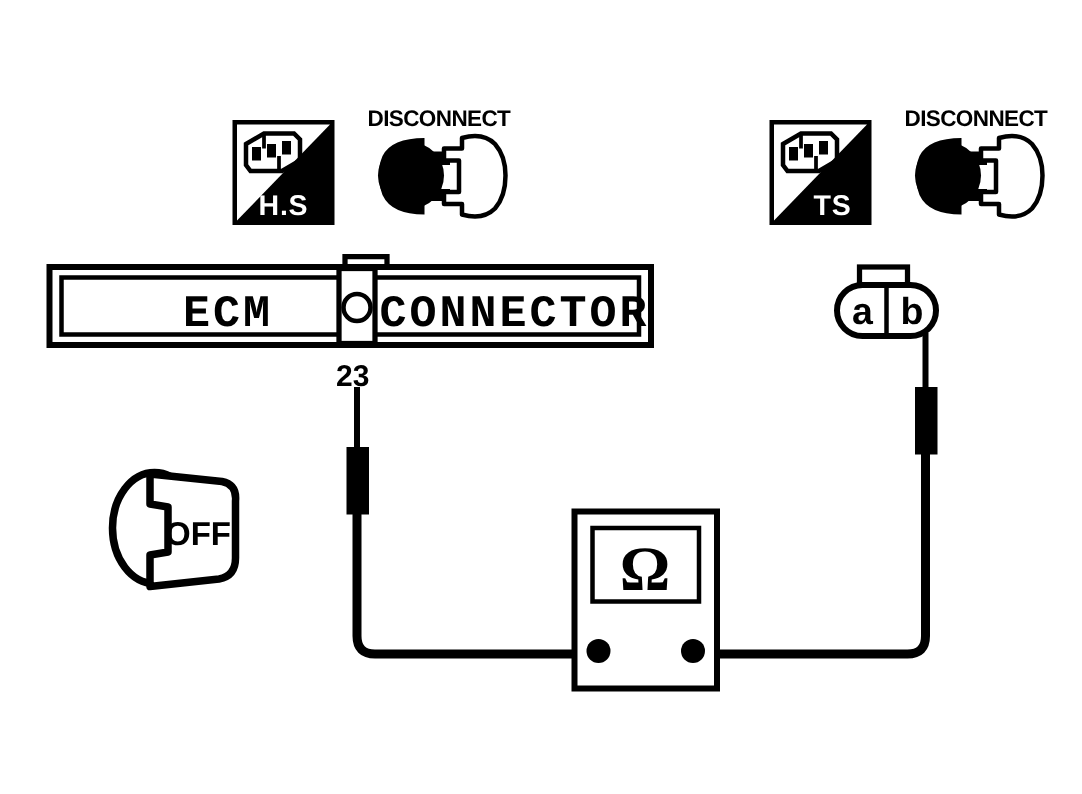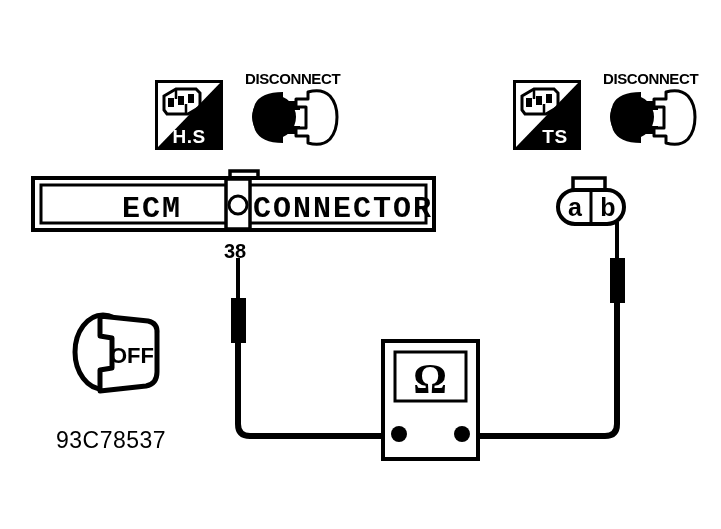--- a/index.html
+++ b/index.html
@@ -177,17 +177,16 @@
 
       <ellipse cx="103" cy="352" rx="28" ry="37" fill="#ffffff" stroke="#000000" stroke-width="5"></ellipse>
 
       <path d="M100 316 L148 321 Q158 323 157 334 L157 372
                Q157 384 146 386 L100 391 L100 370 L112 368 L112 338 L100 336 Z" fill="#ffffff" stroke="#000000" stroke-width="5" stroke-linejoin="round"></path>
       <text class="key-word" x="132" y="363" fill="#000000" text-anchor="middle">OFF</text>
     </g>
 
   </svg>
 
-  <div class="pin-label">38</div>
+  <div class="pin-label">23</div>
 
-  <div class="fig-id">93C78537</div>
 
 </div>
 
 </body></html>

